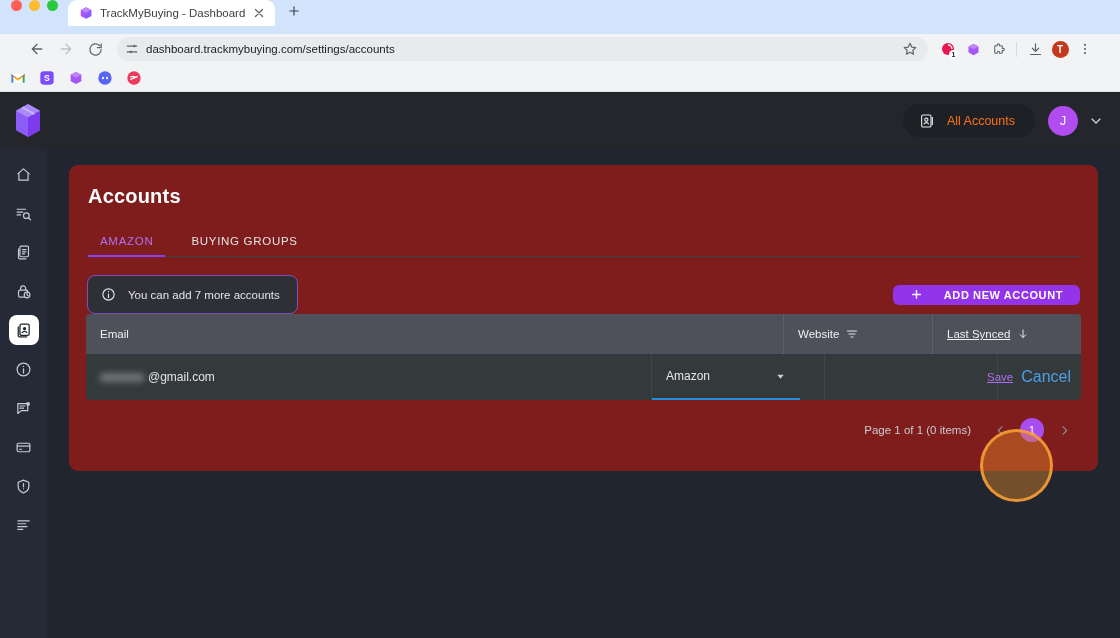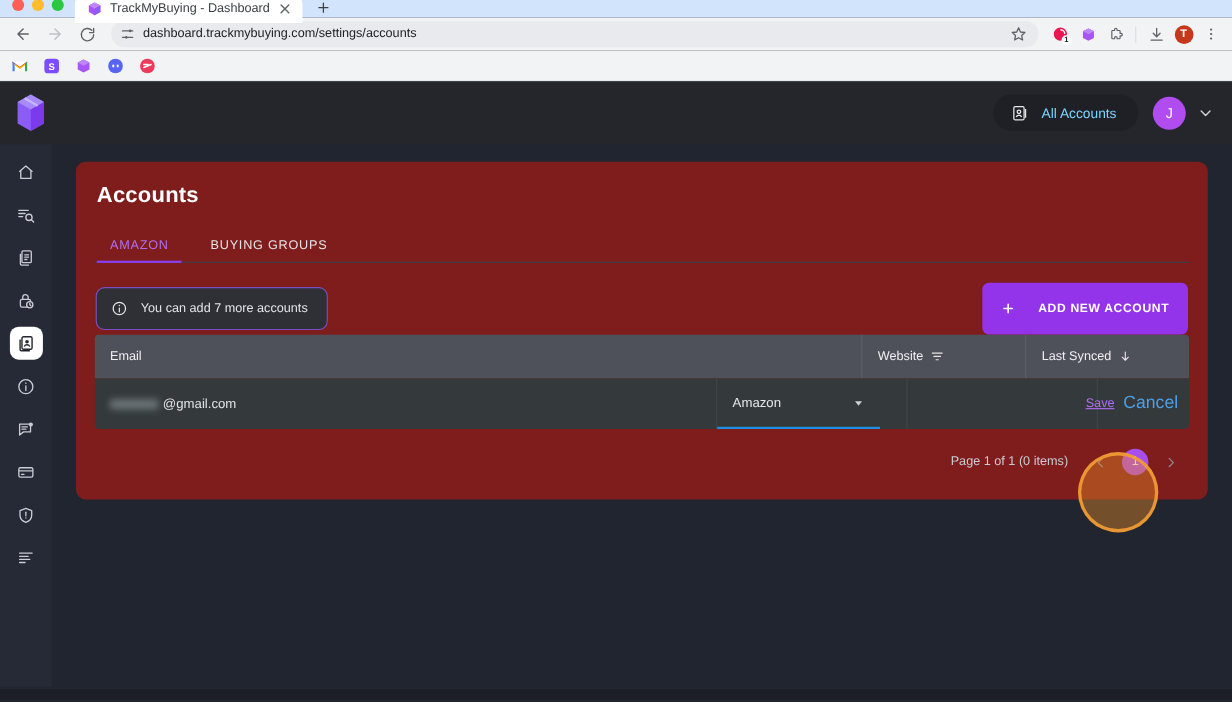--- a/index.html
+++ b/index.html
@@ -5,22 +5,22 @@
   * { box-sizing: border-box; margin: 0; padding: 0; }
   html, body {
     width: 1120px; height: 638px;
     font-family: "Liberation Sans", sans-serif;
     background: #212530;
     overflow: hidden;
   }
 
   
   .browser-tabstrip {
-    height: 16px; background: #d2e3fc;
-    display: flex; align-items: center; position: relative;
+    height: 34px; background: #d2e3fc;
+    display: flex; align-items: flex-start; position: relative;
   }
   .traffic-lights { display: flex; gap: 7px; padding: 0 10px 8px 11px; }
   .tl { width: 11px; height: 11px; border-radius: 50%; }
   .tl.red { background: #ff5f57; }
   .tl.yellow { background: #febc2e; }
   .tl.green { background: #28c840; }
   .browser-tab {
     height: 26px; background: #fff; border-radius: 9px 9px 0 0;
     display: flex; align-items: center; gap: 7px;
     padding: 0 9px 0 11px; min-width: 180px; position: relative;
@@ -31,21 +31,21 @@
     overflow: hidden; text-overflow: ellipsis; flex: 1;
   }
   .tab-close { width: 14px; height: 14px; flex: 0 0 14px; color: #5f6368; }
   .new-tab-btn {
     width: 22px; height: 22px; margin: 0 0 3px 8px; color: #3c4043;
     display: flex; align-items: center; justify-content: center;
   }
 
   .browser-toolbar {
     height: 30px; background: #f1f3f4;
-    display: flex; align-items: center; padding: 0 8px; gap: 3px;
+    display: flex; align-items: center; padding: 0 24px; gap: 3px;
   }
   .nav-btn {
     width: 26px; height: 26px; display: flex; align-items: center;
     justify-content: center; color: #5f6368; flex: 0 0 26px;
   }
   .nav-btn.disabled { color: #bdc1c6; }
   .omnibox {
     flex: 1; height: 24px; background: #e8eaed; border-radius: 13px;
     display: flex; align-items: center; padding: 0 10px 0 8px;
     margin: 0 6px; gap: 7px;
@@ -89,21 +89,21 @@
   }
   .app-header {
     height: 57px; background: #24262c;
     display: flex; align-items: center; padding: 0 16px 0 10px;
   }
   .logo-box { width: 36px; height: 40px; flex: 0 0 36px; }
   .header-spacer { flex: 1; }
   .all-accounts-chip {
     height: 33px; background: #1e2025; border-radius: 17px;
     display: flex; align-items: center; gap: 12px;
-    padding: 0 20px 0 16px; color: #7dd3fc; font-size: 12.5px;
+    padding: 0 20px 0 16px; color: #f97316; font-size: 12.5px;
   }
   .chip-icon { width: 16px; height: 16px; flex: 0 0 16px; color: #e8e8ea; }
   .avatar {
     width: 30px; height: 30px; border-radius: 50%; background: #b14cf0;
     color: #fff; font-size: 13px; display: flex;
     align-items: center; justify-content: center; margin-left: 13px;
   }
   .caret-down { width: 16px; height: 16px; color: #cfcfd4; margin-left: 10px; flex: 0 0 16px; }
 
   .app-body { display: flex; height: calc(100% - 57px); }
@@ -150,39 +150,39 @@
   }
   .notice {
     border: 1px solid #7b4fc4; border-radius: 8px; background: #2e3036;
     display: flex; align-items: center; gap: 12px;
     padding: 11px 17px 11px 13px;
   }
   .notice-icon { width: 15px; height: 15px; color: #e6e6ea; flex: 0 0 15px; }
   .notice-text { font-size: 11.5px; color: #e4e4e8; }
   .add-btn {
     background: #9333ea; color: #fff; border: none; border-radius: 6px;
-    height: 47px; padding: 0 17px; display: flex; align-items: center;
+    height: 20px; padding: 0 17px; display: flex; align-items: center;
     gap: 21px; font-size: 11px; font-weight: bold; letter-spacing: .6px;
     font-family: "Liberation Sans", sans-serif;
   }
   .plus { width: 13px; height: 13px; }
 
   .table { margin-top: 0; border-radius: 4px; overflow: hidden; }
   .thead {
     display: flex; background: #4e505a; height: 40px; align-items: center;
   }
   .th {
     font-size: 11.5px; color: #f0f0f2; padding: 0 14px;
     display: flex; align-items: center; gap: 7px; height: 100%;
   }
   .th + .th { border-left: 1px solid #5d5f69; }
   .th-icon { width: 12px; height: 12px; opacity: .95; }
   .col-email { flex: 1; }
   .col-website { width: 149px; flex: 0 0 149px; }
-  .col-synced { width: 149px; flex: 0 0 149px; }
+  .col-synced { width: 149px; flex: 0 0 149px; text-decoration: underline; }
   .col-actions { width: 84px; flex: 0 0 84px; }
 
   .trow {
     display: flex; background: #343a3b; height: 46px; align-items: stretch; gap: 24px;
   }
   .td {
     font-size: 12px; color: #e2e2e6; padding: 0 14px;
     display: flex; align-items: center; height: 100%;
   }
   .td + .td { border-left: 1px solid #414647; }

